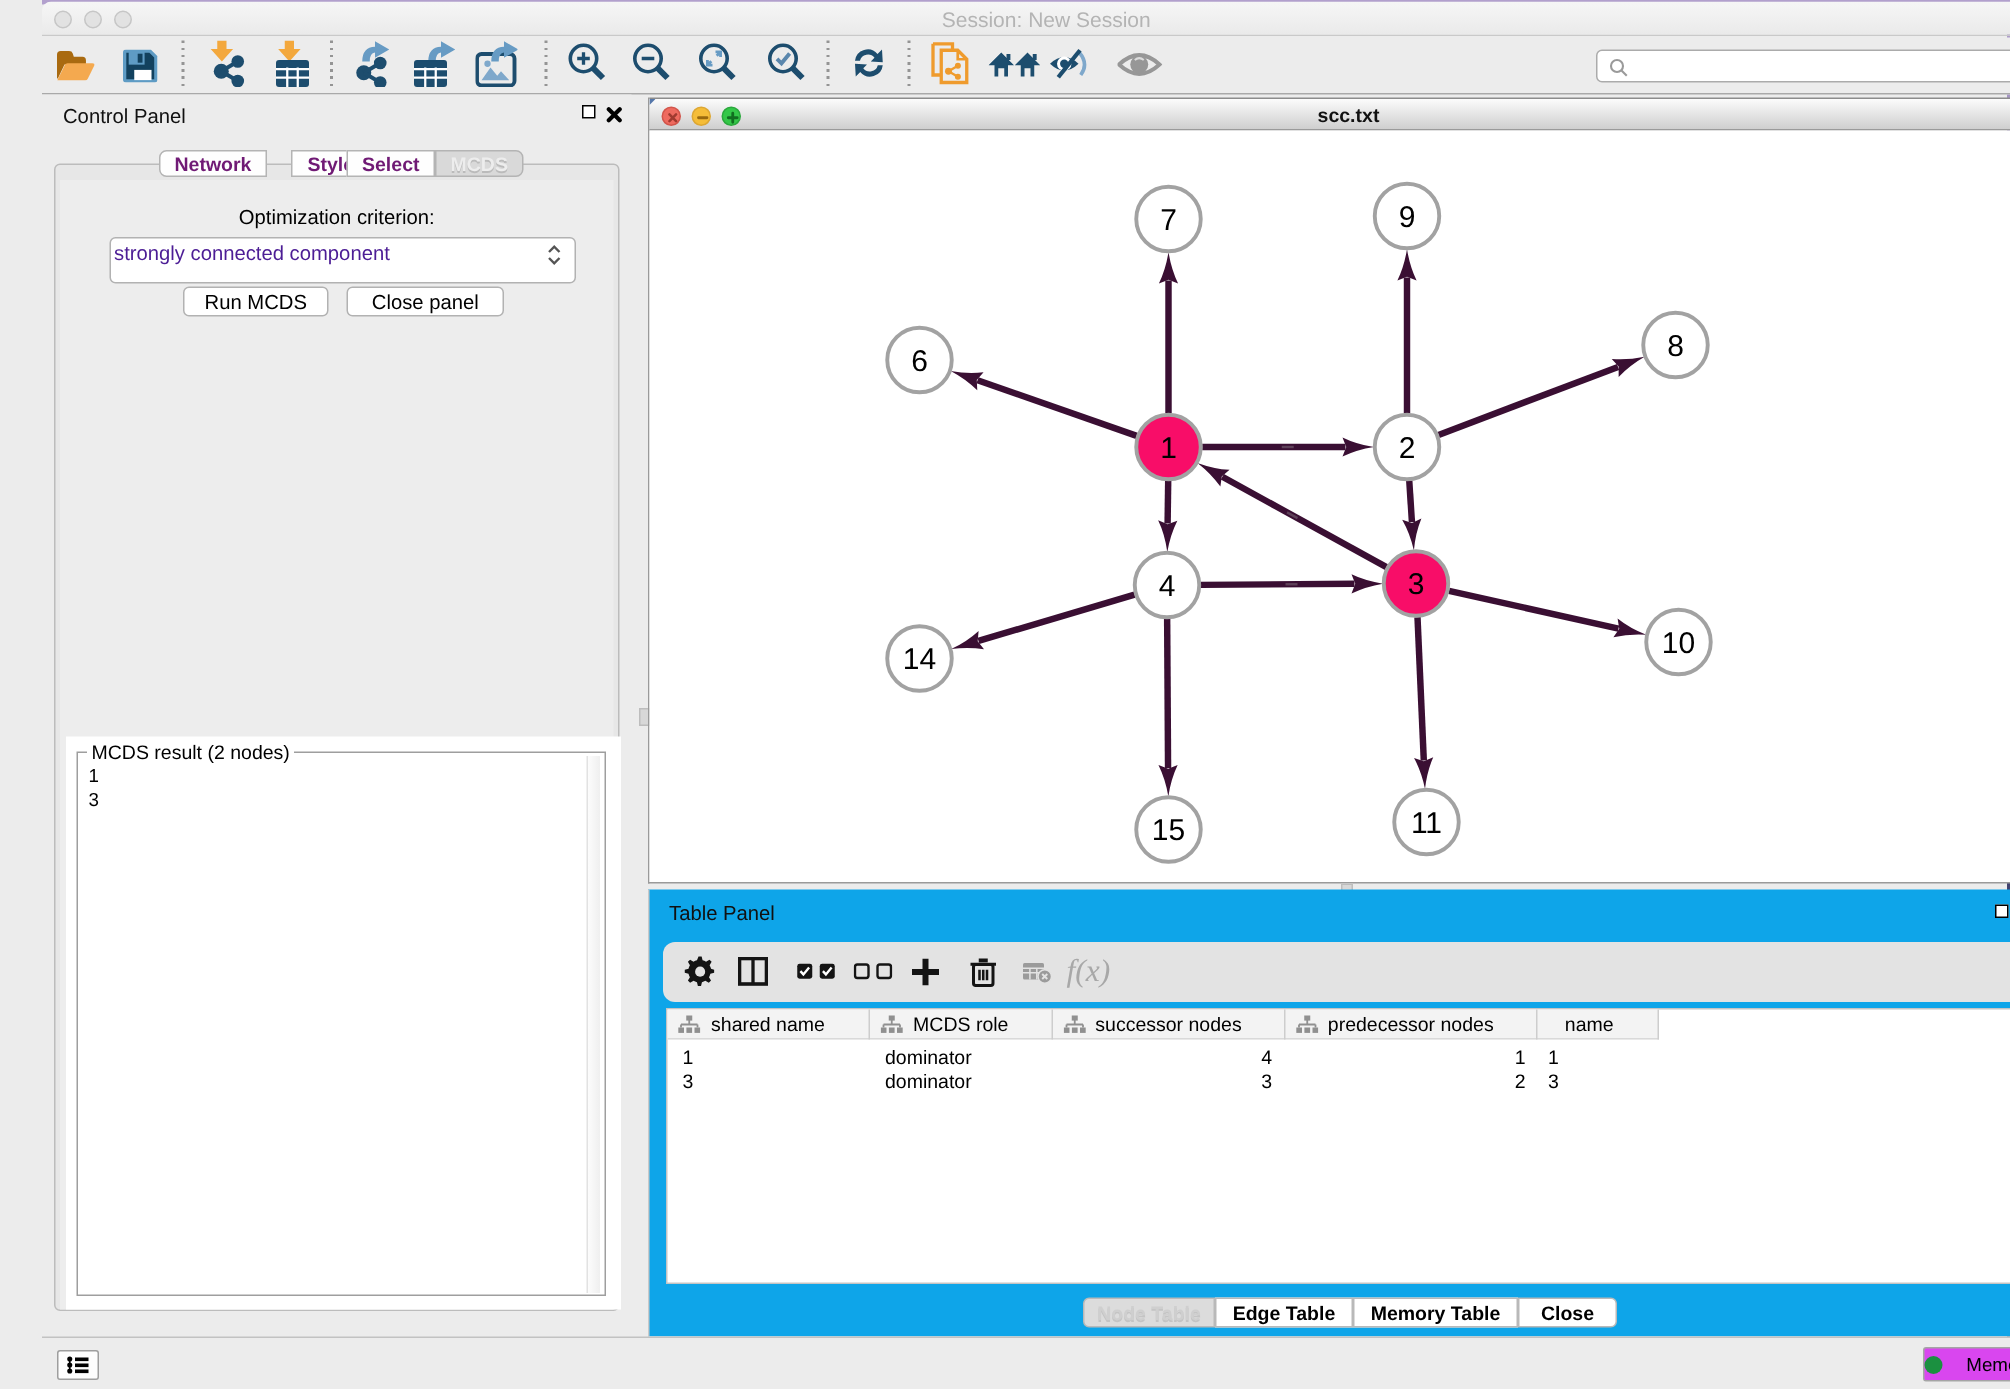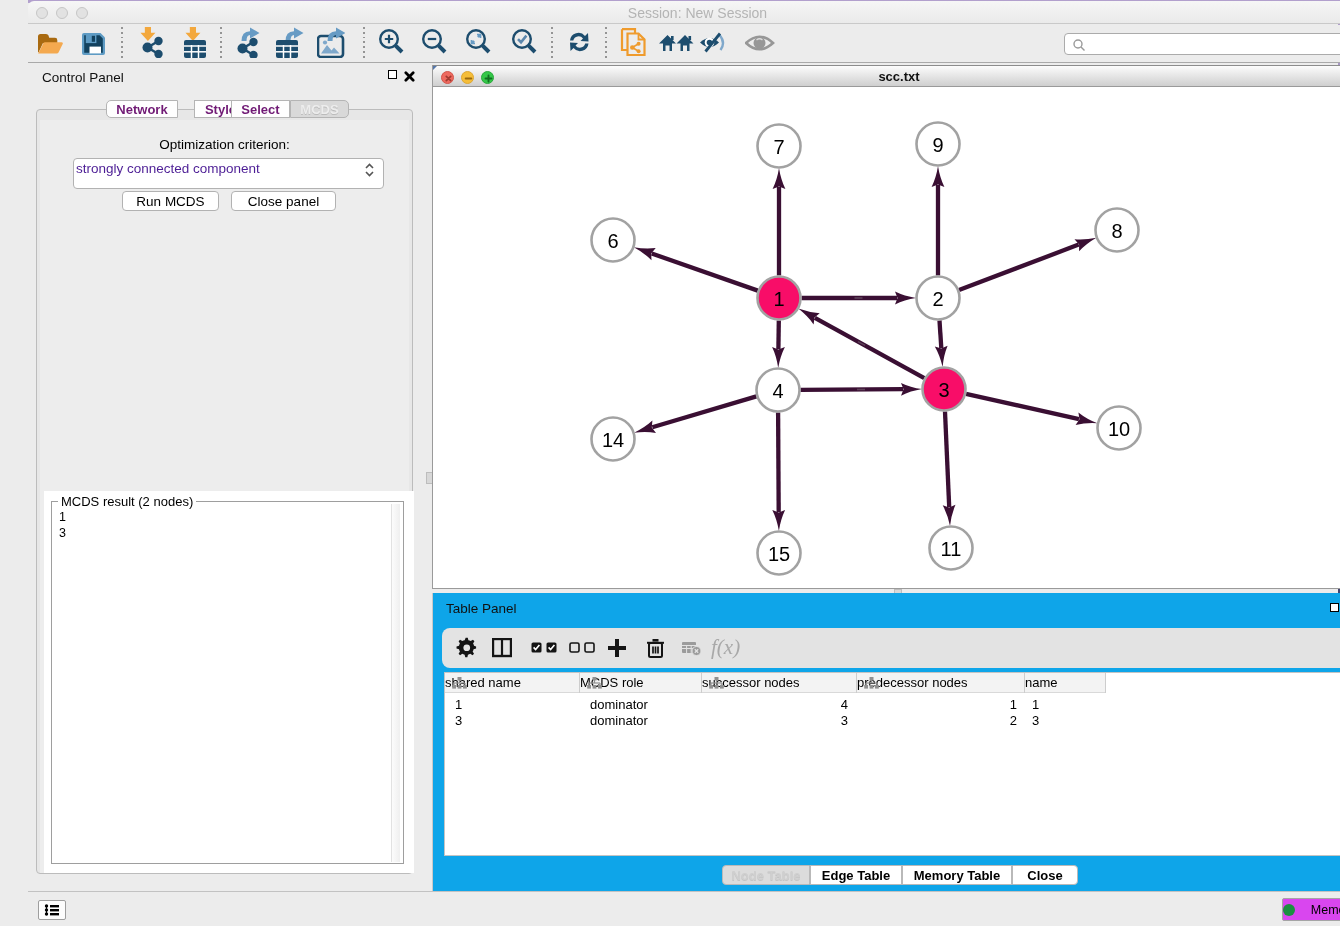--- a/index.html
+++ b/index.html
@@ -43,21 +43,21 @@
 .tl2 { position:absolute; top:5px; width:13px; height:13px; border-radius:50%; }
 .tl2 svg { display:block; margin:0.5px 0 0 0.5px; }
 #net-canvas { position:absolute; left:0; top:22px; width:932px; height:501px; background:#fff; }
 
 #tp { left:404px; top:593px; width:934px; height:298px; background:#0ea5e9; border-left:1px solid #c9c9c9; }
 #tp-title { position:absolute; left:13px; top:8px; font-size:13.5px; color:#111; }
 #tp-max { position:absolute; left:897px; top:10px; width:9px; height:9px; border:1.6px solid #000; background:#fff; }
 #tp-toolbar { position:absolute; left:9px; top:35px; width:918px; height:40px; background:#e3e3e3; border-radius:8px; }
 #tp-table { position:absolute; left:11px; top:79px; width:916px; height:184px; background:#fff; border:1px solid #c4c4c4; }
 #tp-header { position:absolute; left:0; top:0; width:661px; height:20px; background:#f3f3f3; border-bottom:1px solid #d9d9d9; }
-.th { position:absolute; top:0; height:20px; border-right:1px solid #cdcdcd; font-size:13px; color:#000; line-height:20px; }
+.th { position:absolute; top:0; height:20px; border-right:1px solid #cdcdcd; font-size:13px; color:#000; text-align:center; line-height:20px; }
 .thic { position:absolute; left:7px; top:3px; }
 .td { position:absolute; font-size:13px; color:#000; height:16px; line-height:16px; }
 .tptab { position:absolute; top:272px; height:20px; border:1px solid #b9b9b9; font-size:13px; font-weight:bold; text-align:center; line-height:19px; }
 
 #statusbar { left:0; top:891px; width:1339px; height:35px; background:#ececec; border-top:1px solid #c2c2c2; }
 #sb-listbtn { position:absolute; left:10px; top:8px; width:28px; height:20px; background:#fdfdfd; border:1px solid #9e9e9e; border-radius:2px; }
 #sb-mem { position:absolute; left:1254px; top:6px; width:75px; height:23px; background:#d946ef; border:1px solid #a5a5a5; border-radius:2px; font-size:12.5px; color:#000; display:flex; align-items:center; justify-content:space-between; white-space:nowrap; }
 </style></head>
 <body>
 <div class="abs" id="win"></div>

